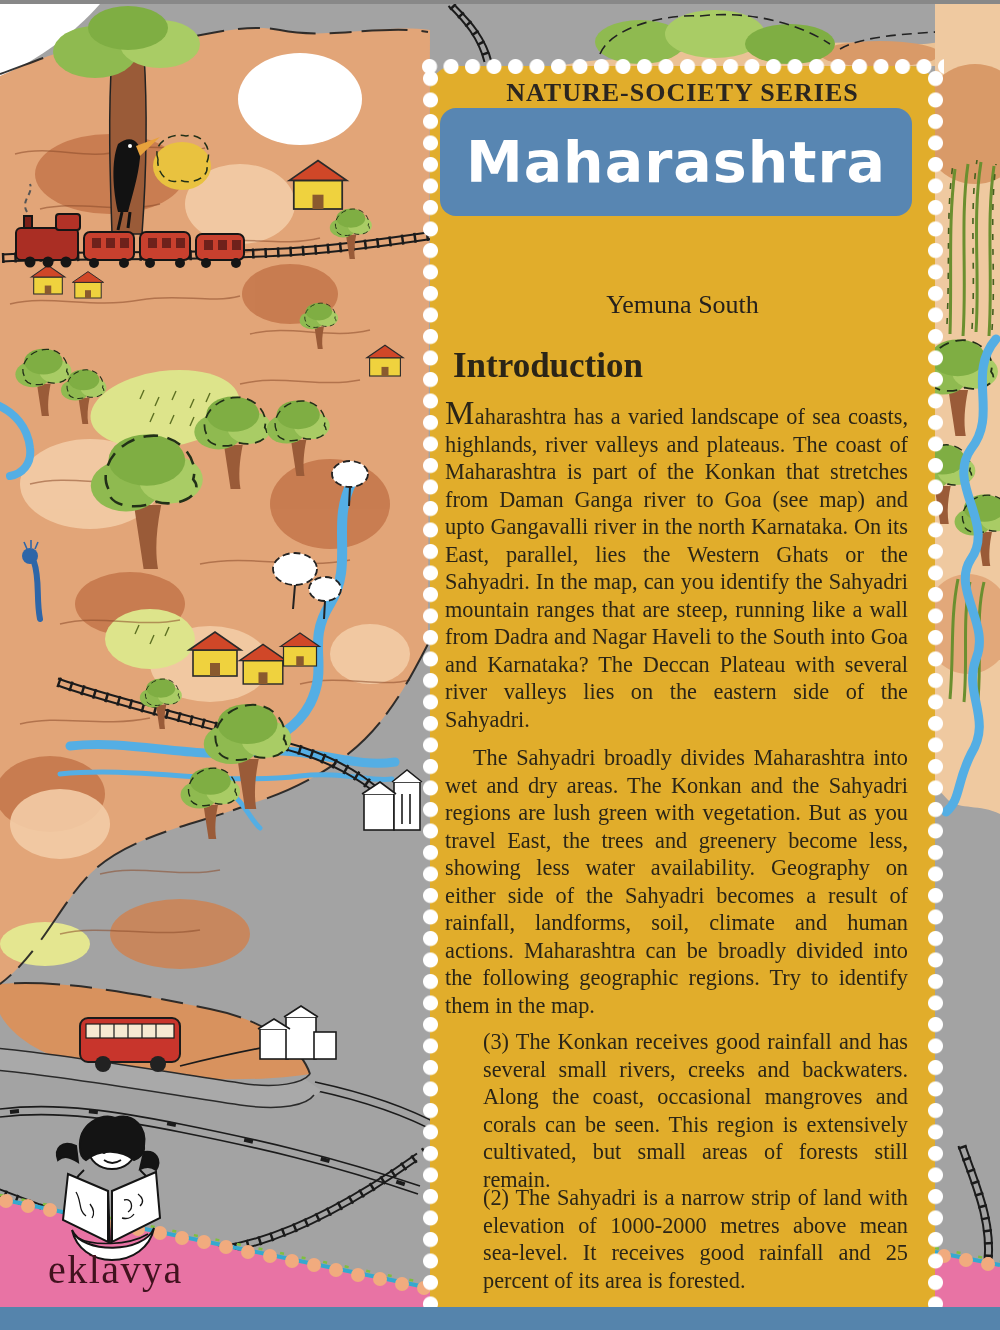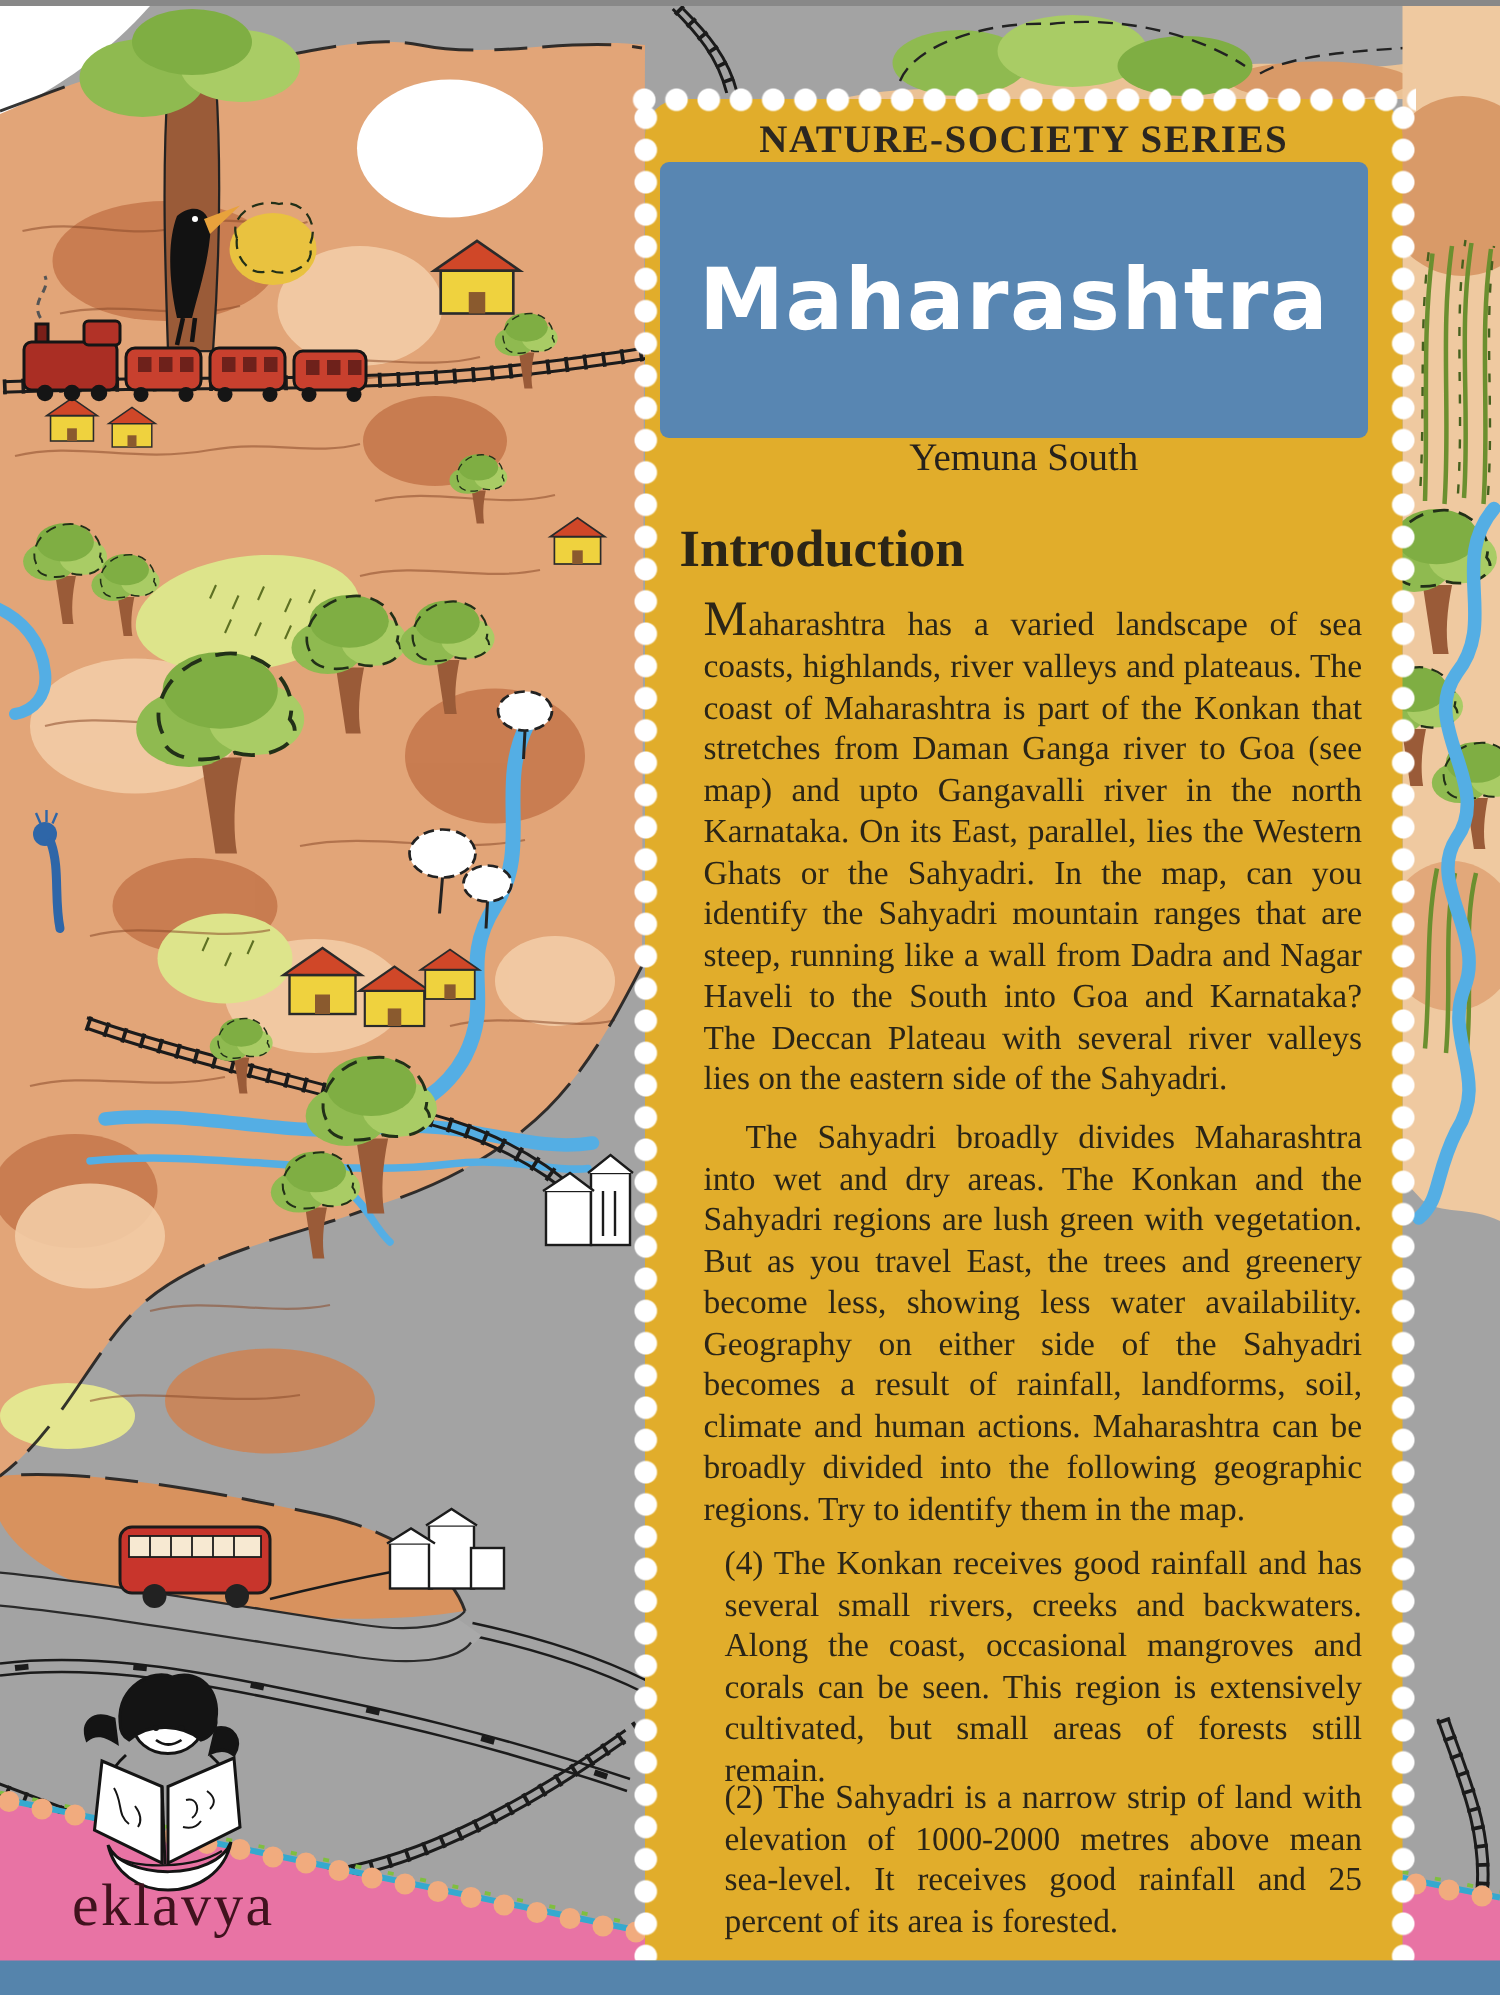--- a/index.html
+++ b/index.html
@@ -23,38 +23,38 @@
     background-size:17px 21.5px;background-repeat:repeat-y;}
   .dots-right{right:-8.5px;top:4px;bottom:0;width:17px;
     background-image:radial-gradient(circle at 8.5px 8.5px,#fff 7px,rgba(255,255,255,0) 8px);
     background-size:17px 21.5px;background-repeat:repeat-y;}
 
   .series{
     position:absolute;left:0;right:0;top:12px;text-align:center;
     font-size:26px;font-weight:bold;letter-spacing:1px;color:#2b2620;
   }
   .title-box{
-    position:absolute;left:10px;top:42px;width:472px;height:184px;
-    background:#5886B2;border-radius:6px;
+    position:absolute;left:10px;top:42px;width:472px;height:108px;
+    background:#5886B2;border-radius:16px;
     display:flex;align-items:center;justify-content:center;
   }
   .title-text{
     font-family:"DejaVu Sans",sans-serif;font-weight:bold;font-size:57px;
     color:#ffffff;letter-spacing:1px;
   }
   .author{
     position:absolute;left:0;right:0;top:224px;text-align:center;
     font-size:26px;color:#26211c;
   }
   .heading{
     position:absolute;left:23px;top:280px;margin:0;
     font-size:35px;font-weight:bold;color:#2b2517;
   }
   .body-text{
-    position:absolute;left:39px;right:27px;margin:0;
+    position:absolute;left:15px;right:27px;margin:0;
     font-size:22.3px;line-height:27.5px;color:#2b2517;
     text-align:justify;
   }
   .p1{top:331px;}
   .p2{top:678px;text-indent:28px;}
   .item1{top:962px;left:53px;}
   .item2{top:1118px;left:53px;}
   .dropcap{font-size:33px;line-height:1;letter-spacing:.5px;}
 
   .eklavya{
@@ -368,21 +368,21 @@
     </div>
 
     <div class="author">Yemuna South</div>
 
     <h2 class="heading">Introduction</h2>
 
     <p class="body-text p1"><span class="dropcap">M</span><span>aharashtra has a varied landscape of sea coasts, highlands, river valleys and plateaus. The coast of Maharashtra is part of the Konkan that stretches from Daman Ganga river to Goa (see map) and upto Gangavalli river in the north Karnataka. On its East, parallel, lies the Western Ghats or the Sahyadri. In the map, can you identify the Sahyadri mountain ranges that are steep, running like a wall from Dadra and Nagar Haveli to the South into Goa and Karnataka? The Deccan Plateau with several river valleys lies on the eastern side of the Sahyadri.</span></p>
 
     <p class="body-text p2">The Sahyadri broadly divides Maharashtra into wet and dry areas. The Konkan and the Sahyadri regions are lush green with vegetation. But as you travel East, the trees and greenery become less, showing less water availability. Geography on either side of the Sahyadri becomes a result of rainfall, landforms, soil, climate and human actions. Maharashtra can be broadly divided into the following geographic regions. Try to identify them in the map.</p>
 
-    <p class="body-text item1">(4) The Konkan receives good rainfall and has several small rivers, creeks and backwaters. Along the coast, occasional mangroves and corals can be seen. This region is extensively cultivated, but small areas of forests still remain.</p>
+    <p class="body-text item1">(3) The Konkan receives good rainfall and has several small rivers, creeks and backwaters. Along the coast, occasional mangroves and corals can be seen. This region is extensively cultivated, but small areas of forests still remain.</p>
 
     <p class="body-text item2">(2) The Sahyadri is a narrow strip of land with elevation of 1000-2000 metres above mean sea-level. It receives good rainfall and 25 percent of its area is forested.</p>
   </div>
 
   <div class="eklavya">eklavya</div>
 
   <div class="footer-bar"></div>
 </div>
 
 </body></html>

